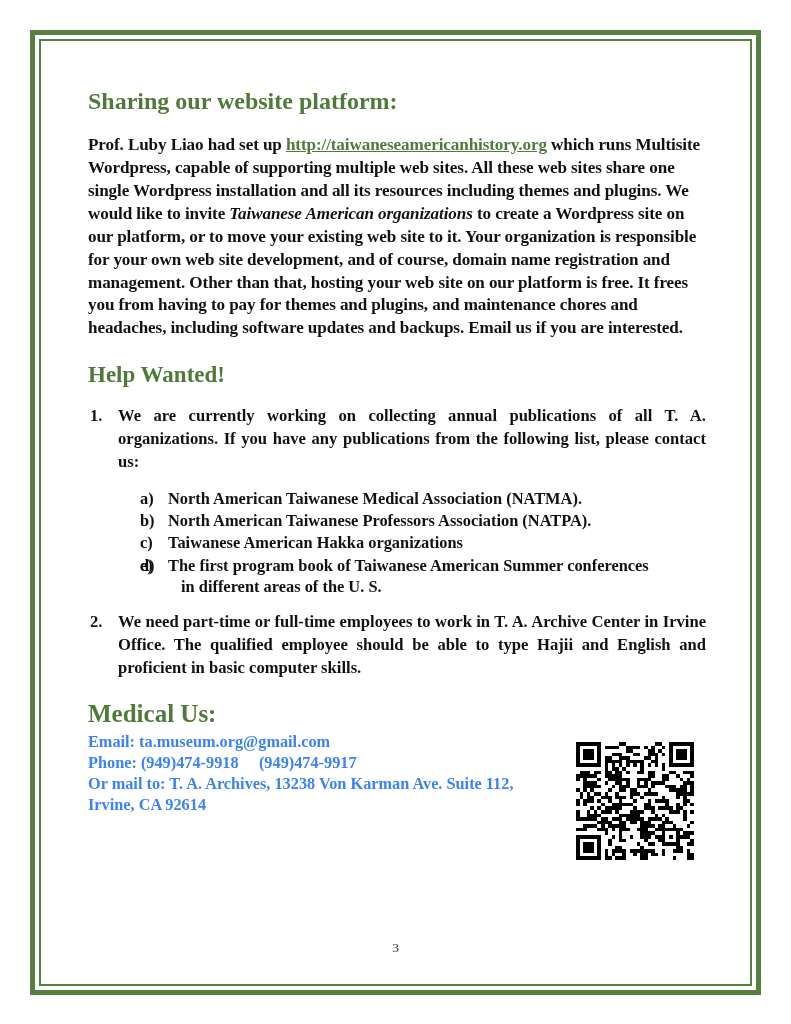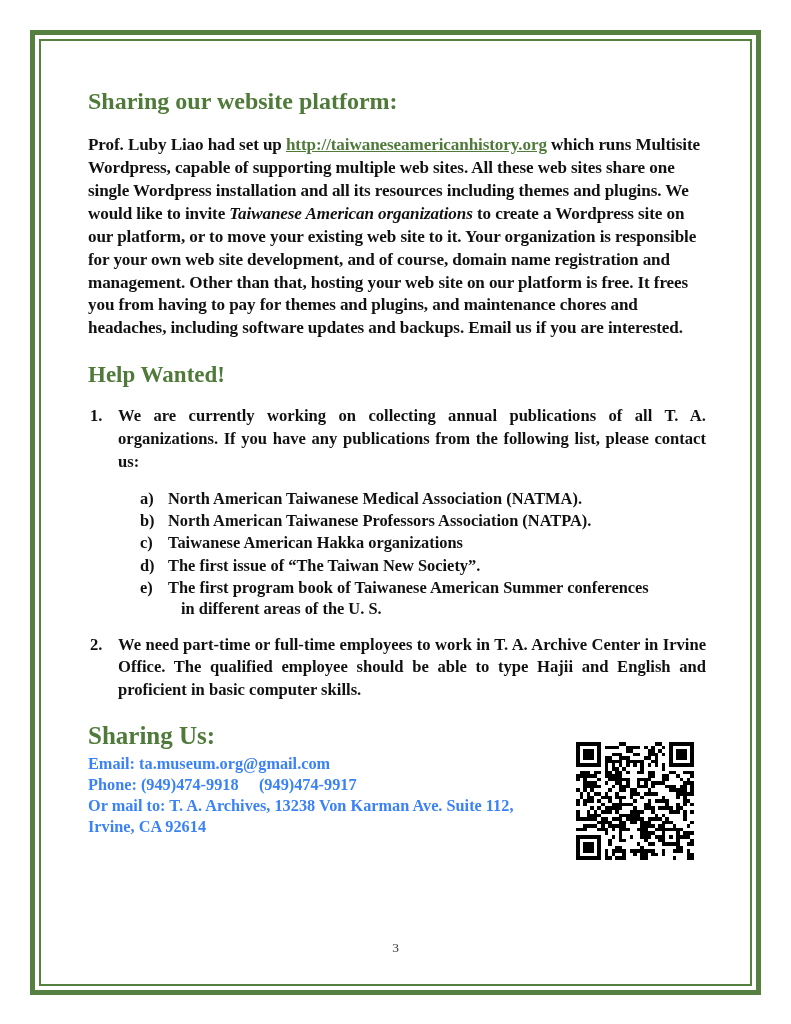--- a/index.html
+++ b/index.html
@@ -204,36 +204,36 @@
         <li class="alpha-item">
           <span class="marker">a)</span><span>North American Taiwanese Medical Association (NATMA).</span>
         </li>
         <li class="alpha-item">
           <span class="marker">b)</span><span>North American Taiwanese Professors Association (NATPA).</span>
         </li>
         <li class="alpha-item">
           <span class="marker">c)</span><span>Taiwanese American Hakka organizations</span>
         </li>
         <li class="alpha-item">
-          <span class="marker">d)</span><span>The first issue of “The Taiwan New Society”.</span>
+          <span class="marker">d)</span>
         </li>
         <li class="alpha-item">
           <span class="marker">e)</span><span>The first program book of Taiwanese American Summer conferences</span><span class="alpha-sub-indent">in different areas of the U. S.</span>
         </li>
       </ul>
     </div>
 
     <ul class="num-list">
       <li class="num-item">
         <span class="marker">2.</span><span>We need part-time or full-time employees to work in T. A. Archive Center in Irvine Office. The qualified employee should be able to type Hajii and English and proficient in basic computer skills.</span>
       </li>
     </ul>
 
     <div class="contact-block">
-      <h2 class="heading heading-3">Sharing Us:</h2>
+      <h2 class="heading heading-3">Medical Us:</h2>
       <p class="contact-line">Email: ta.museum.org@gmail.com</p>
       <p class="contact-line">Phone: (949)474-9918     (949)474-9917</p>
       <p class="contact-line">Or mail to: T. A. Archives, 13238 Von Karman Ave. Suite 112,</p>
       <p class="contact-line">Irvine, CA 92614</p>
     </div>
 
   </div>
 
   <div class="qr-wrap">
     <svg width="118" height="118" viewBox="0 0 33 33" shape-rendering="crispEdges" aria-hidden="true">

